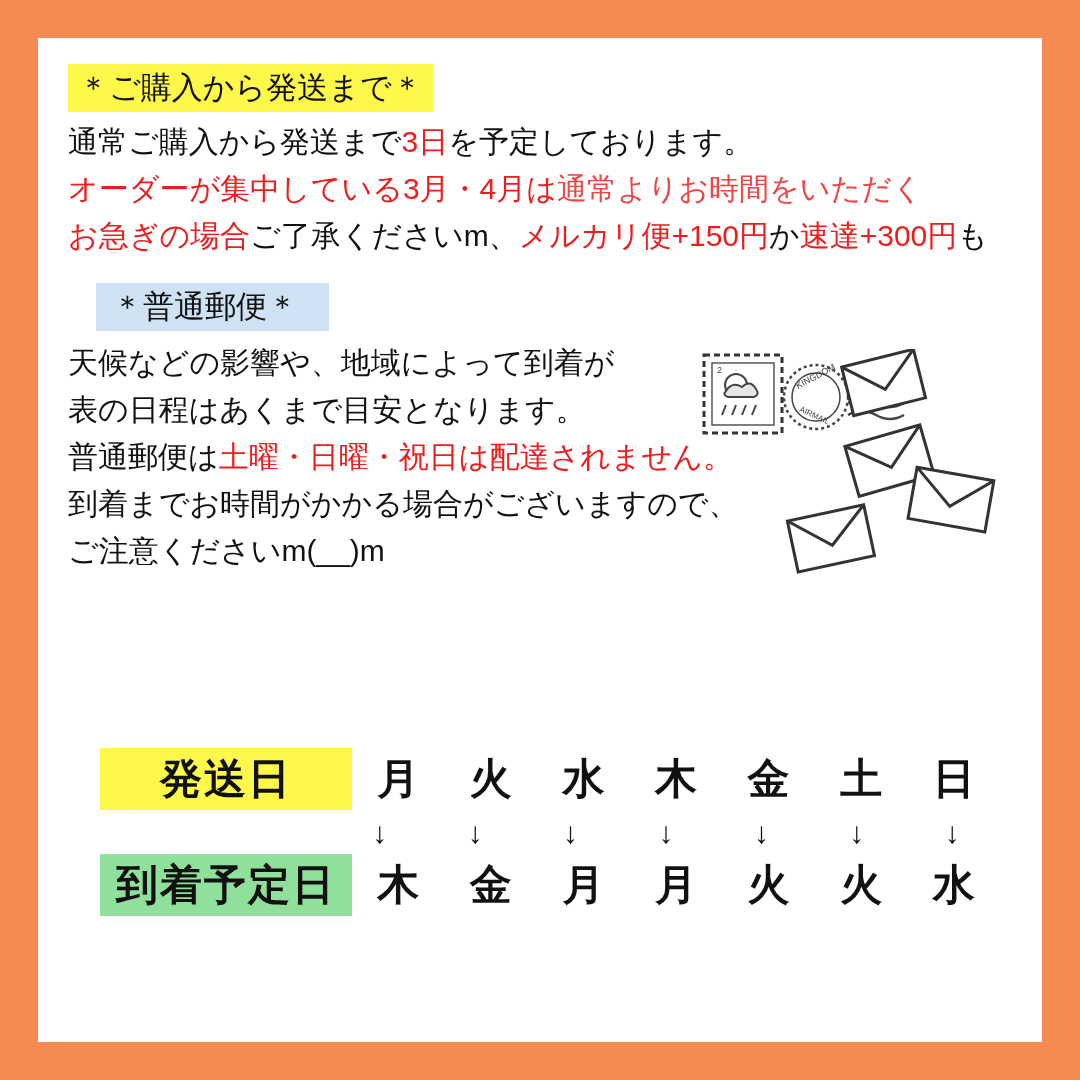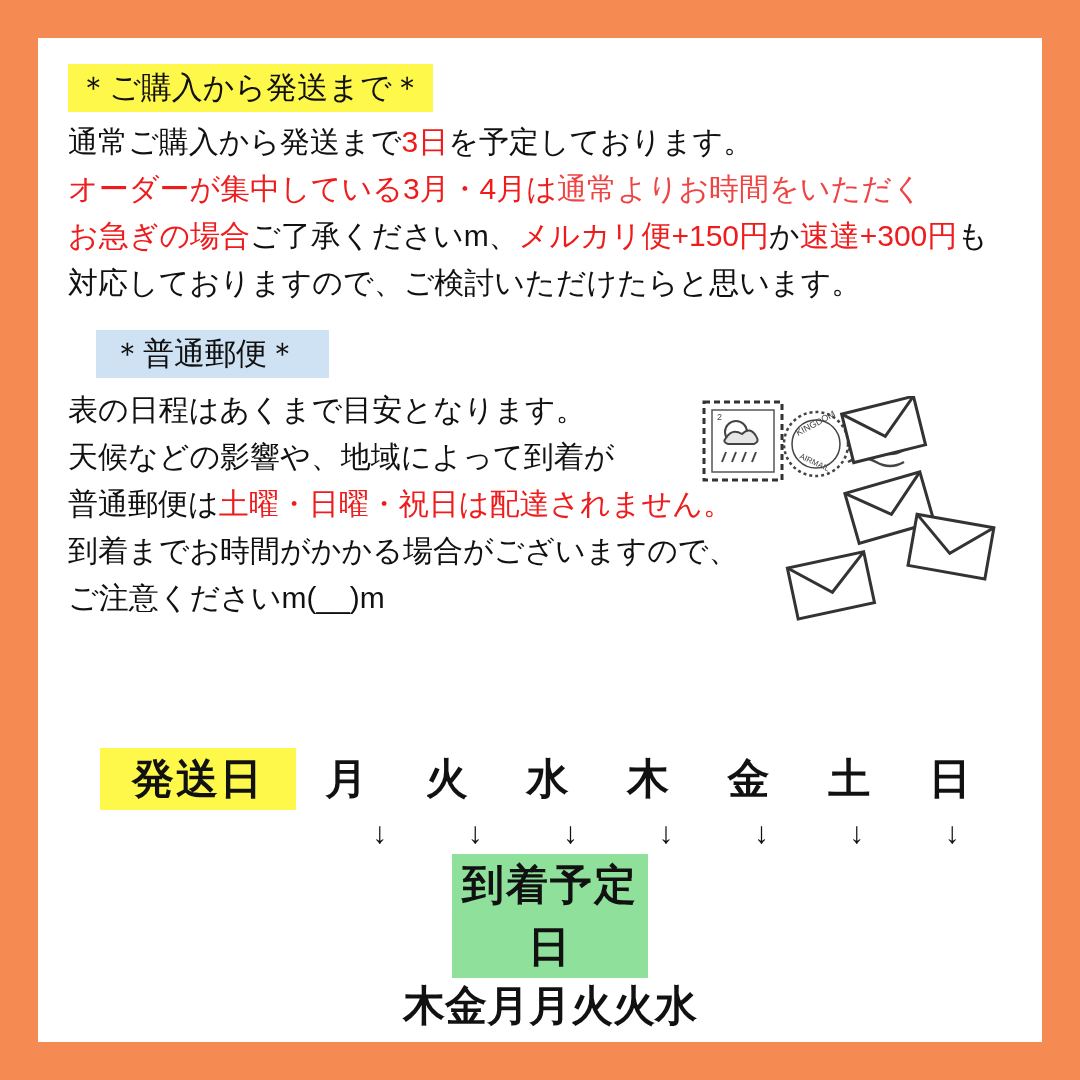--- a/index.html
+++ b/index.html
@@ -72,21 +72,21 @@
 
   
   .table {
     position: absolute;
     left: 62px;
     top: 710px;
     width: 900px;
   }
   .tag {
     display: inline-block;
-    width: 196px;
+    width: 252px;
     text-align: center;
     font-size: 42px;
     font-weight: bold;
     line-height: 62px;
     letter-spacing: 2px;
     color: #111;
     box-sizing: border-box;
   }
   .tag-yellow { background: #fdf84a; }
   .tag-green { background: #8fe09a; }
@@ -112,45 +112,44 @@
     margin-bottom: 4px;
   }
   .arrow-spacer { width: 232px; }
   .arrow {
     flex: 1;
     text-align: center;
     font-size: 30px;
     font-weight: bold;
     color: #111;
   }
-  .row-arrive { margin-top: 2px; flex-direction: column; }
+  .row-arrive { margin-top: 2px; }
 </style>
 </head>
 <body style="background: rgb(245, 138, 83);">
 
 <div class="card">
 
   <div class="sec1">
     <span class="hl-yellow">＊ご購入から発送まで＊</span>
   </div>
 
   <div class="block1">
     <div class="line" id="s1l0"><span class="">通常ご購入から発送まで</span><span class="red">3日</span><span class="">を予定しております。</span></div>
     <div class="line" id="s1l1"><span class="red">オーダーが集中している3月・4月は</span><span class="blue">通常よりお時間をいただく</span></div>
     <div class="line" id="s1l3"><span class="red">お急ぎの場合</span><span class="">ご了承くださいm、</span><span class="red">メルカリ便+150円</span><span class="">か</span><span class="red">速達+300円</span><span class="">も</span></div>
-    <div class="line" id="s1l4"><span class="">対応しておりますので、ご検討いただけたらと思います。</span></div>
   </div>
 
   <div class="sec2">
     <span class="hl-blue">＊普通郵便＊</span>
   </div>
 
   <div class="block2">
+    <div class="line" id="s2l1"><span class="">天候などの影響や、地域によって到着が</span></div>
     <div class="line" id="s2l0"><span class="">表の日程はあくまで目安となります。</span></div>
-    <div class="line" id="s2l1"><span class="">天候などの影響や、地域によって到着が</span></div>
     <div class="line" id="s2l3"><span class="">普通郵便は</span><span class="red">土曜・日曜・祝日は配達されません。</span></div>
     <div class="line" id="s2l4"><span class="">到着までお時間がかかる場合がございますので、</span></div>
     <div class="line" id="s2l5"><span class="">ご注意くださいm(__)m</span></div>
 
     <svg class="art" viewBox="0 0 320 260">
 
       <g>
         <rect x="6" y="6" width="78" height="78" fill="#ffffff" stroke="#333" stroke-width="3" stroke-dasharray="6 4"></rect>
         <rect x="14" y="14" width="62" height="62" fill="#ffffff" stroke="#555" stroke-width="1.5"></rect>
         <circle cx="38" cy="36" r="11" fill="none" stroke="#444" stroke-width="2"></circle>

